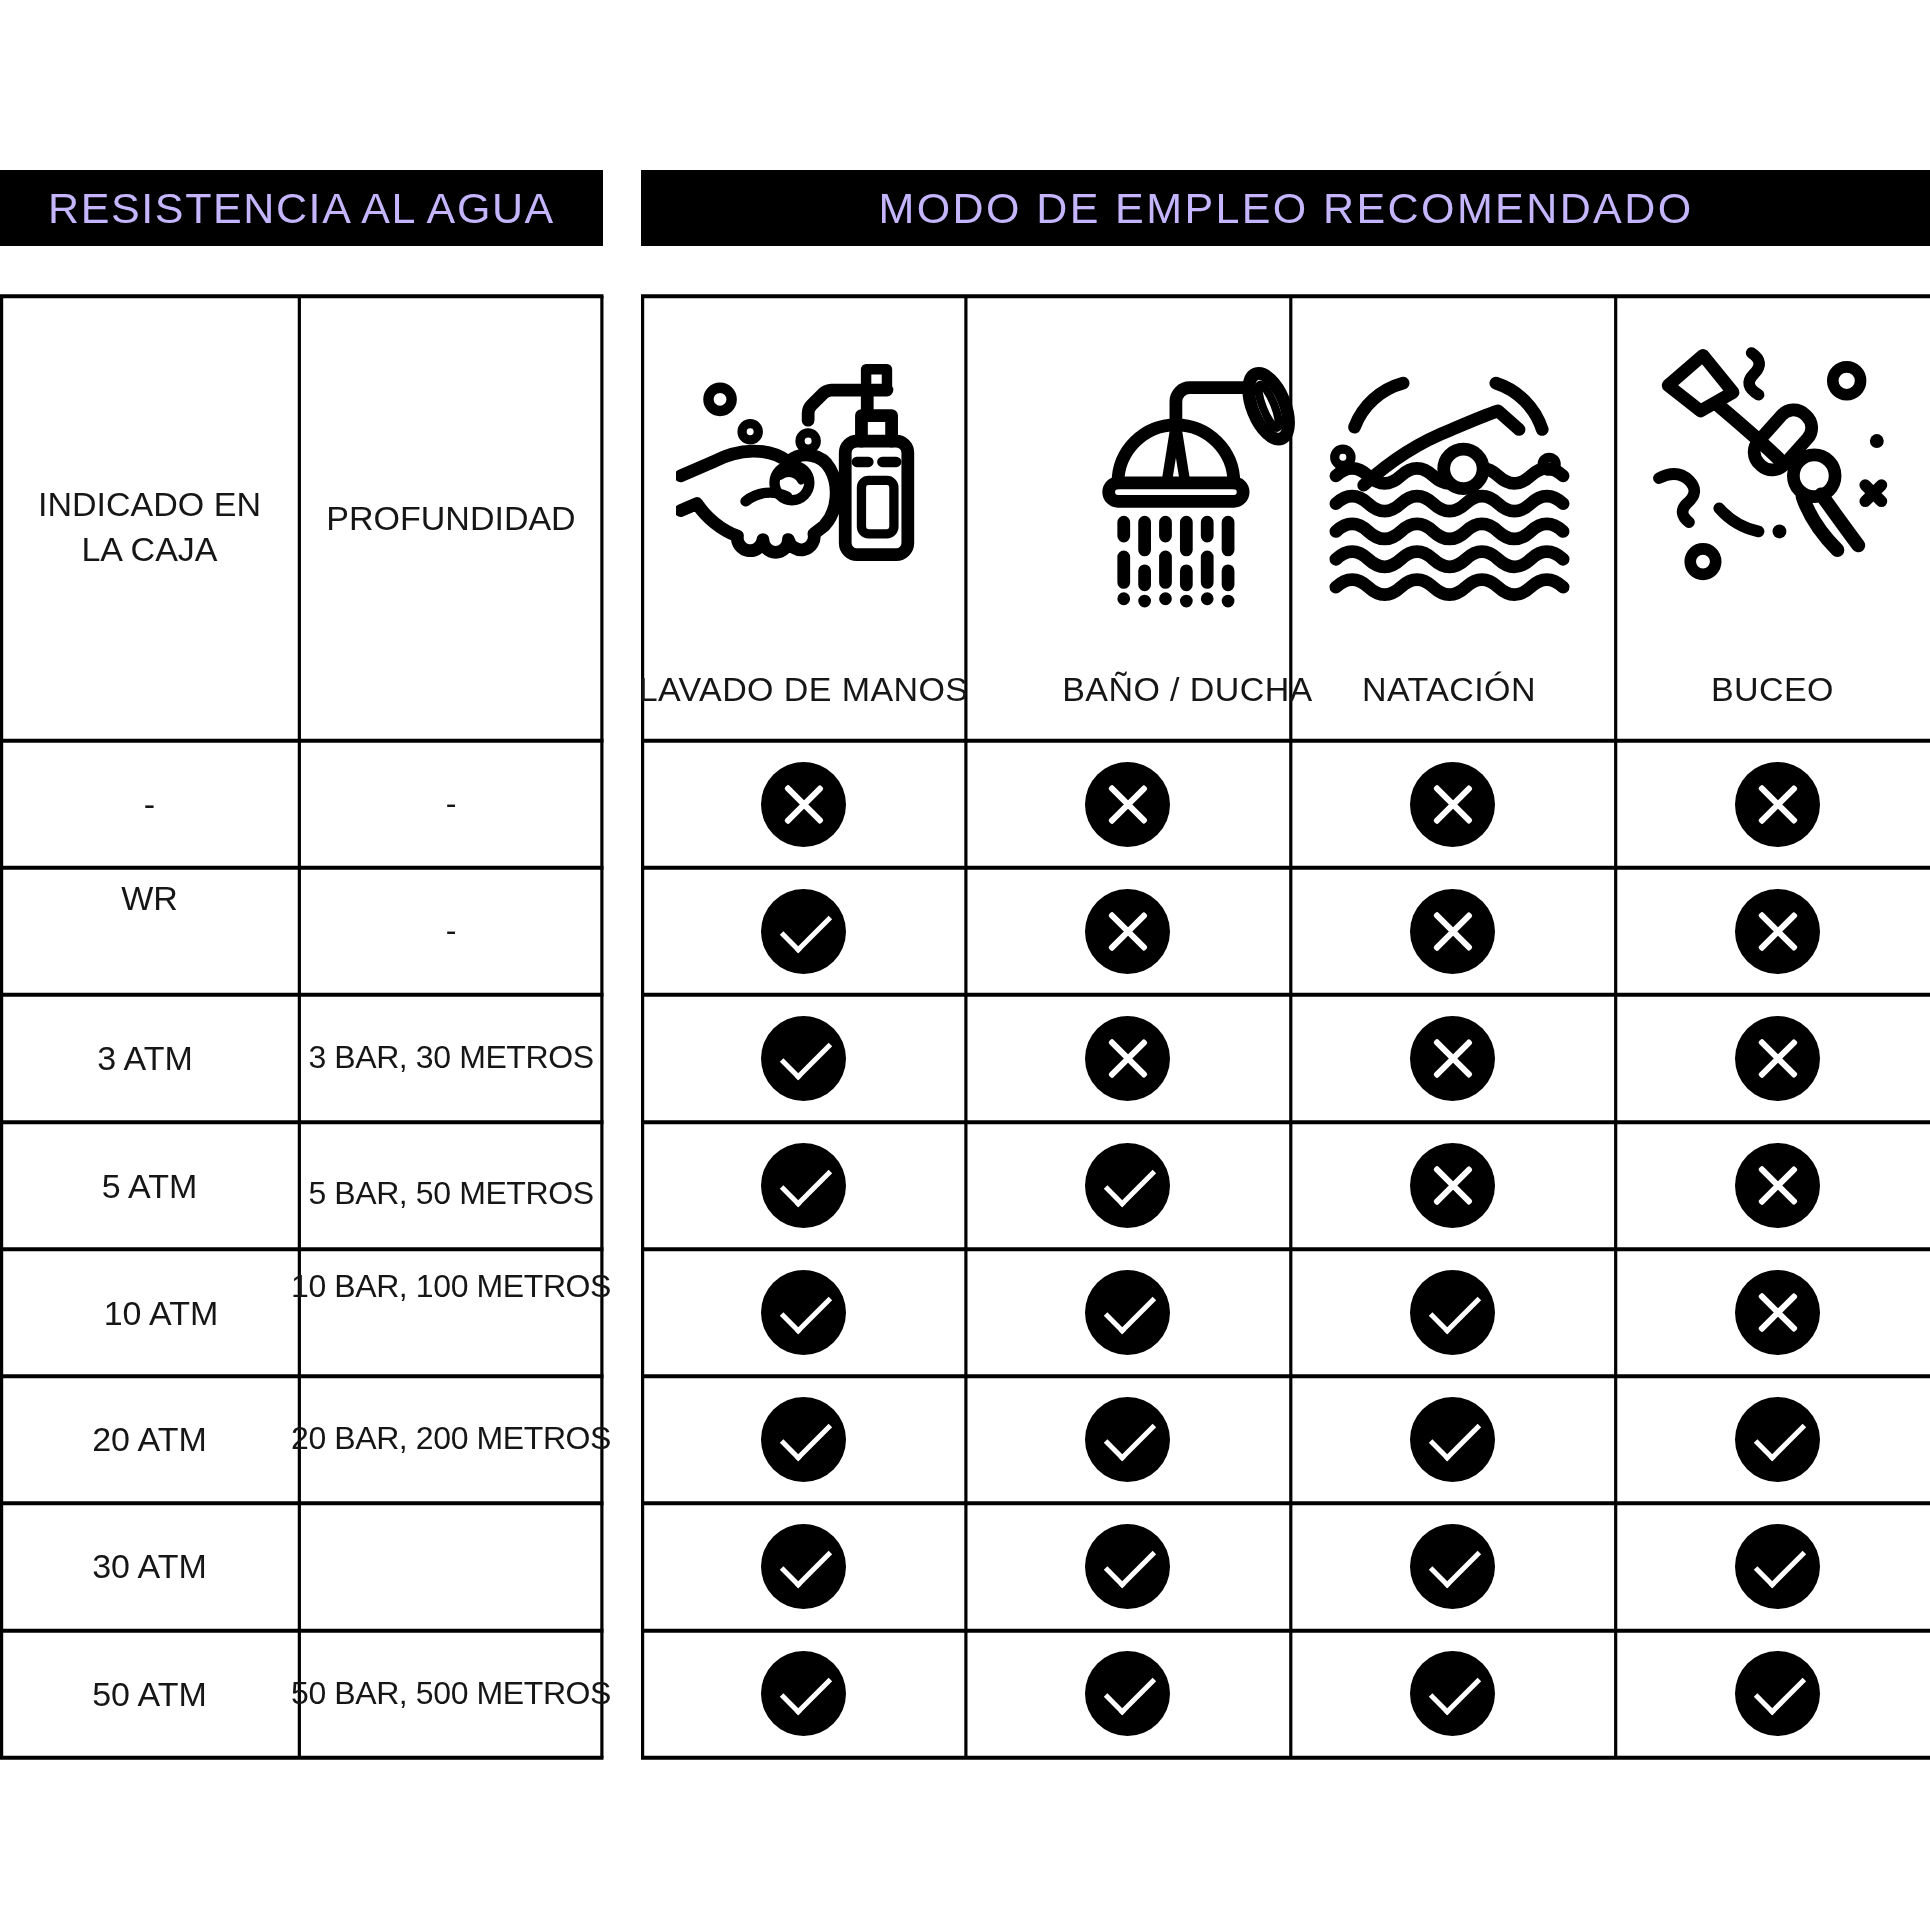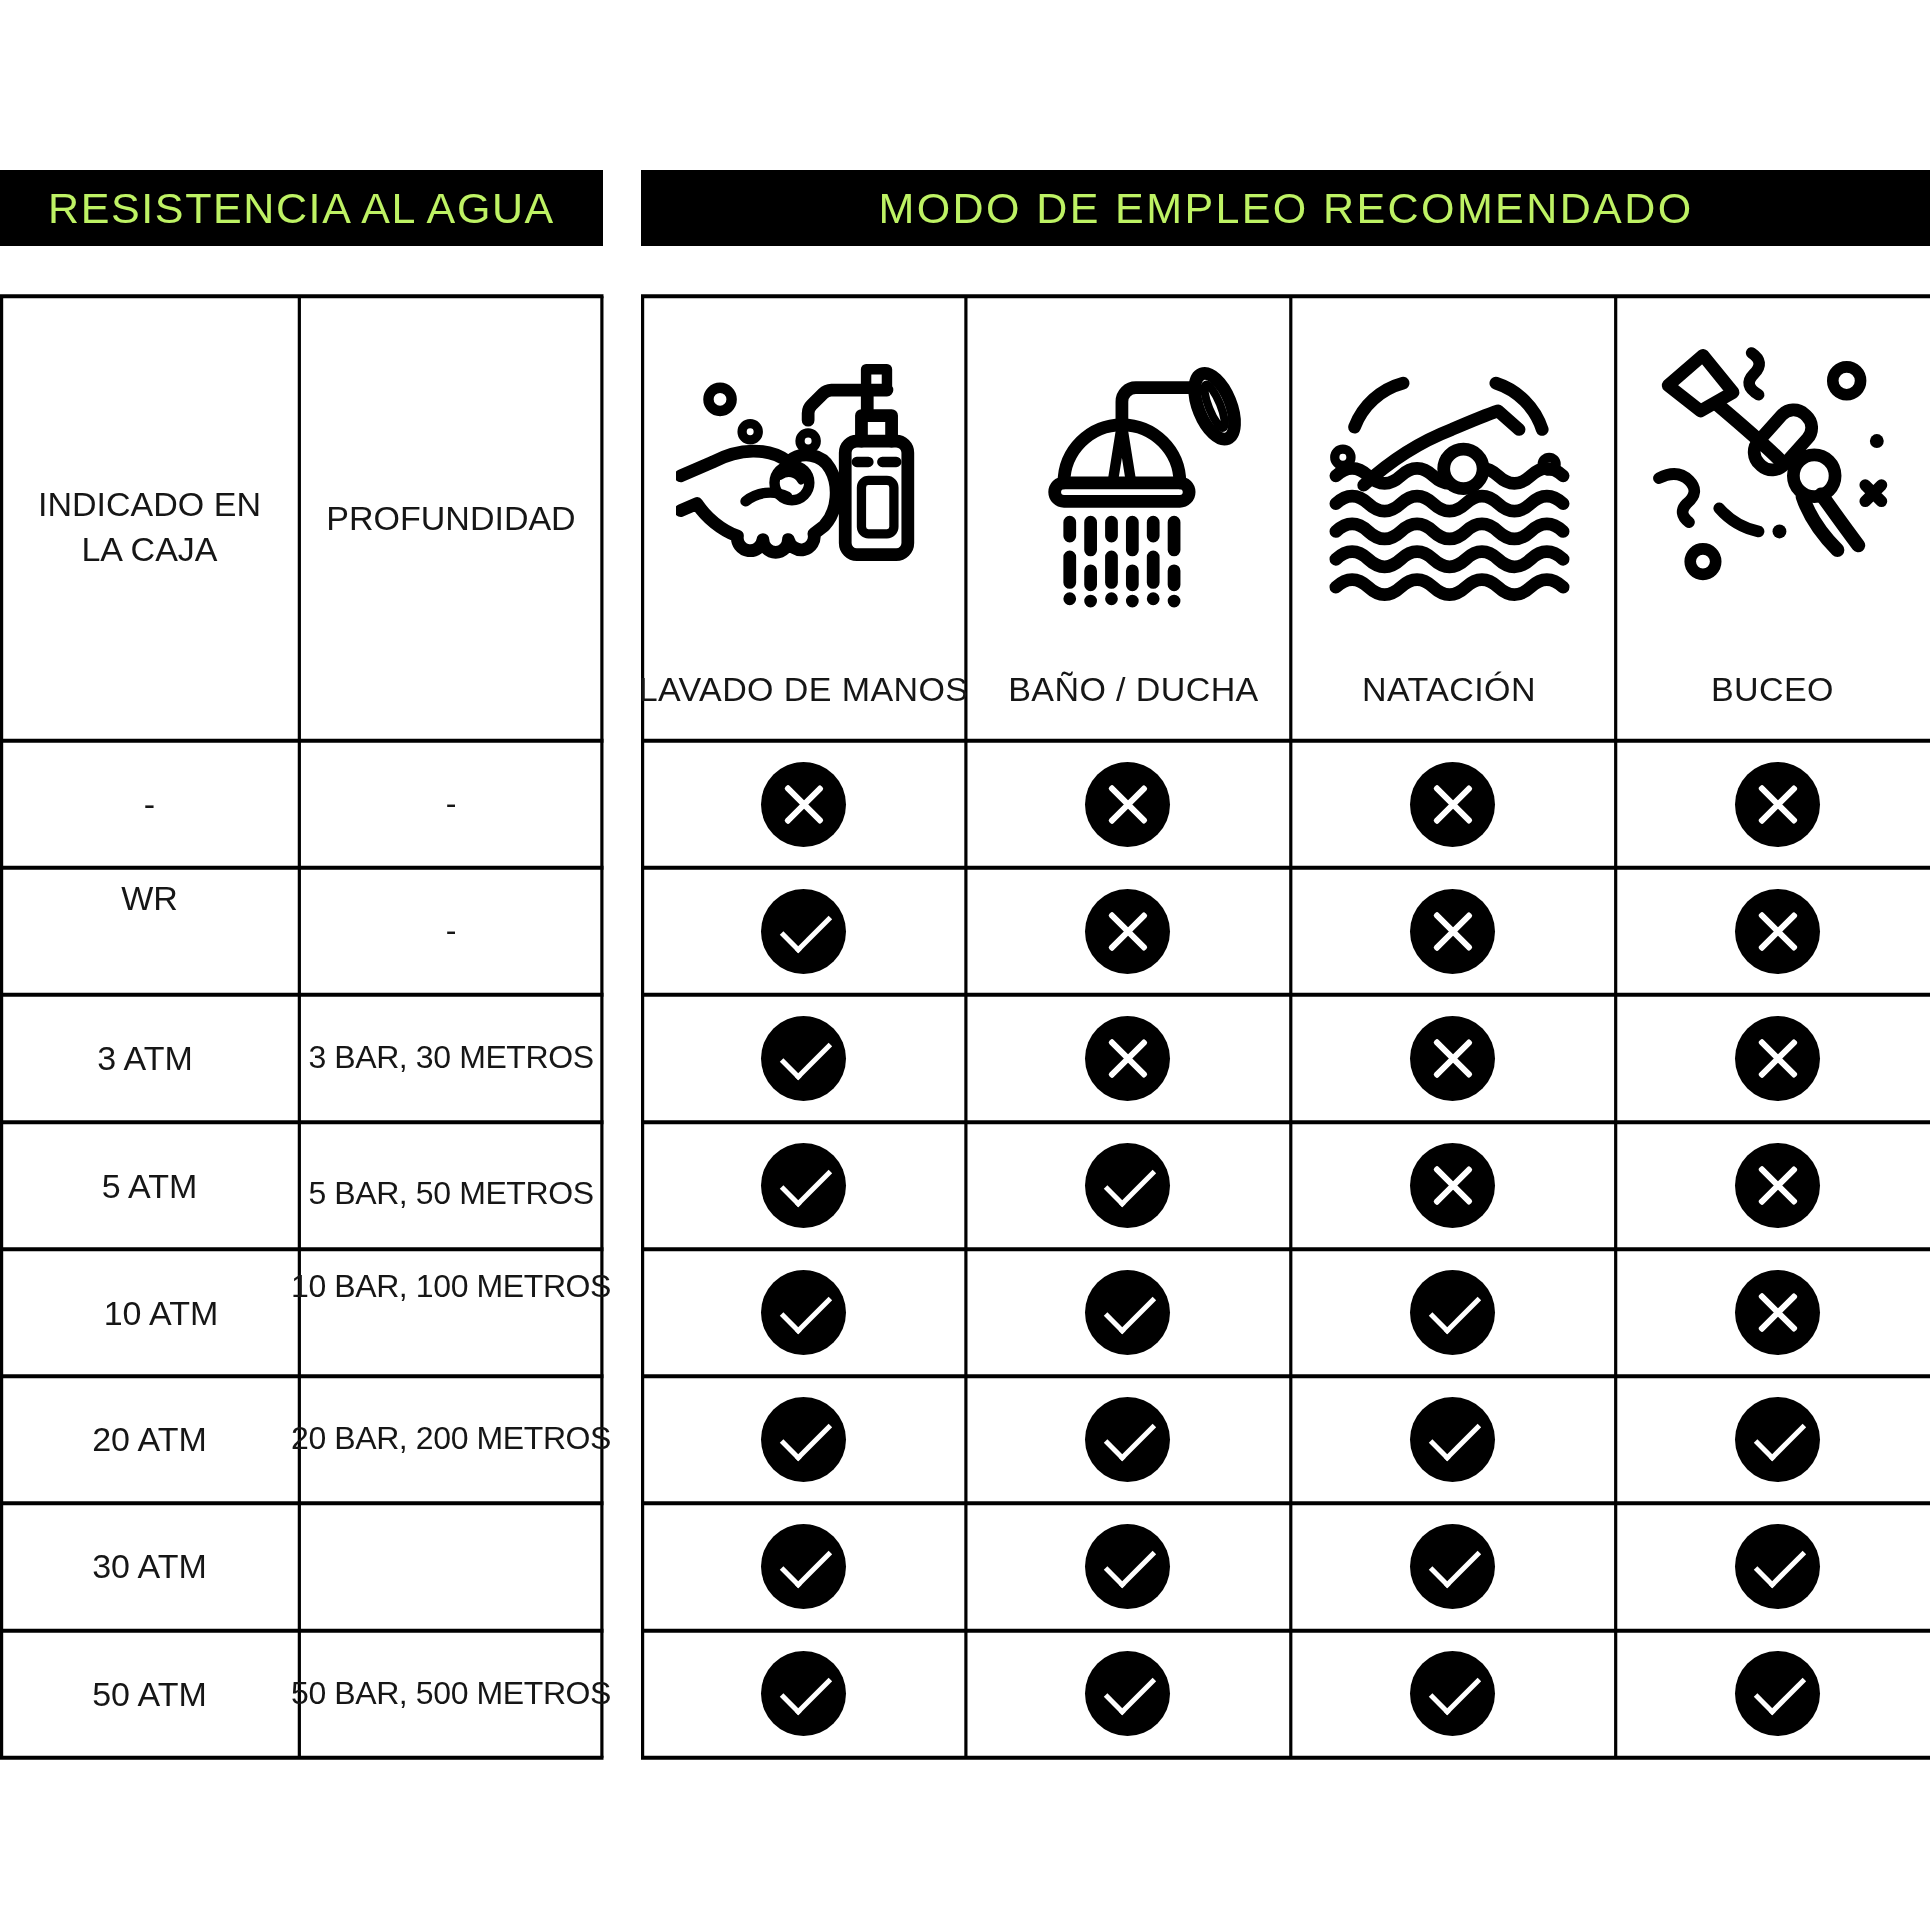--- a/index.html
+++ b/index.html
@@ -8,21 +8,21 @@
     width:1931px;height:1931px;
     background:#fff;
     overflow:hidden;
     font-family:"Liberation Sans", sans-serif;
     color:#161616;
   }
   .bar{
     position:absolute;top:170px;height:76px;background:#000;
     display:flex;align-items:center;justify-content:center;
   }
-  .bar span{color:#bef264;font-size:43px;letter-spacing:1.6px;font-weight:400;text-align:right;}
+  .bar span{color:#c4b5fd;font-size:43px;letter-spacing:1.6px;font-weight:400;text-align:right;}
   .bar-left{left:0;width:603px;}
   .bar-right{left:641px;width:1290px;}
   .bar-right span{letter-spacing:2.4px;}
 
   .grid-svg{position:absolute;left:0;top:0;}
 
   .cell{
     position:absolute;display:flex;align-items:center;justify-content:center;
     text-align:center;font-size:34px;line-height:1.3;white-space:nowrap;
   }
@@ -176,21 +176,21 @@
         <circle cx="64" cy="84" r="7" stroke-width="8"></circle>
         <path d="M4,122 L32,110 C54,98 80,97 97,110 C108,100 126,103 133,116 C141,130 140,152 128,165 L119,172 A11,11 0 0 1 97,177 A11,11 0 0 1 75,177 A11,11 0 0 1 53,174 C39,169 26,158 18,146 L4,152"></path>
         <path d="M60,144 C70,136 84,134 96,140" stroke-width="9"></path>
         <circle cx="100" cy="128" r="15" stroke-width="9"></circle>
         <path d="M90,122 a12,12 0 0 1 18,4" stroke-width="7"></path>
       </svg>
     </div>
     <div class="col-label">LAVADO DE MANOS</div>
   </div>
 
-  <div class="col-head" style="left:966px;width:335px">
+  <div class="col-head" style="left:1020px;width:335px">
     <div class="icon-box">
       <svg viewBox="0 0 220 240" width="255" height="279" fill="none" stroke="#000" stroke-width="11" stroke-linecap="round" stroke-linejoin="round">
         <path d="M50,128 A50,50 0 0 1 150,128"></path>
         <rect x="42" y="128" width="116" height="16" rx="8"></rect>
         <path d="M92,128 L100,78 L108,128" stroke-width="9"></path>
         <path d="M100,78 V58 a12,12 0 0 1 12,-12 H160"></path>
         <g transform="rotate(-22 180 62)">
           <ellipse cx="180" cy="62" rx="14" ry="30"></ellipse>
           <ellipse cx="180" cy="62" rx="5" ry="20" stroke-width="7"></ellipse>
         </g>

